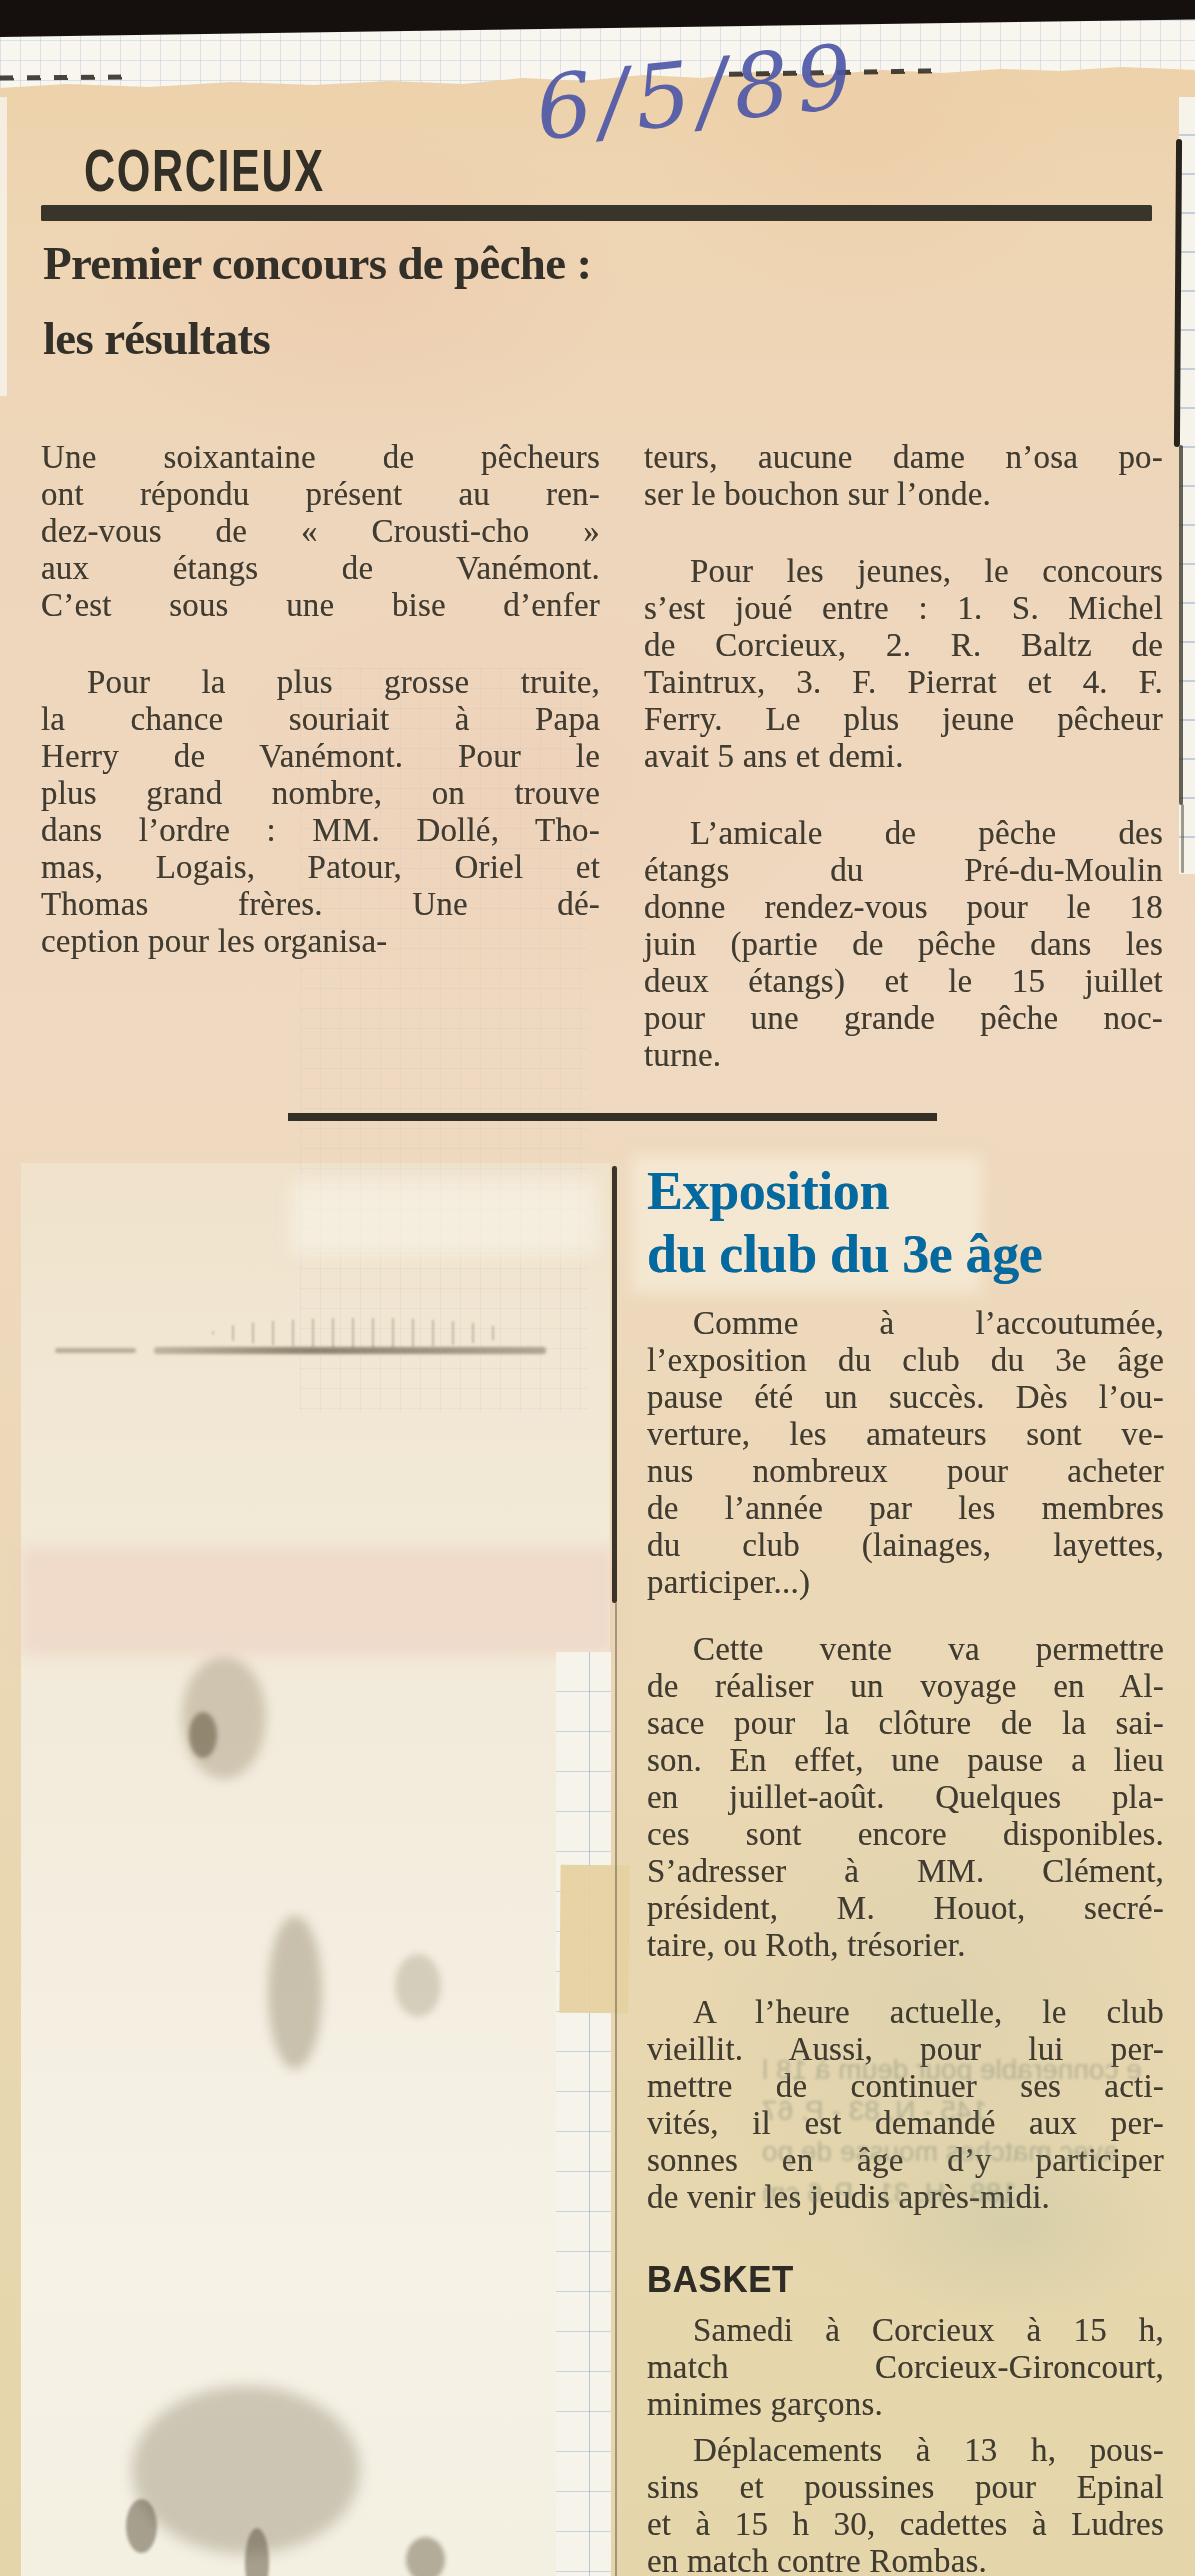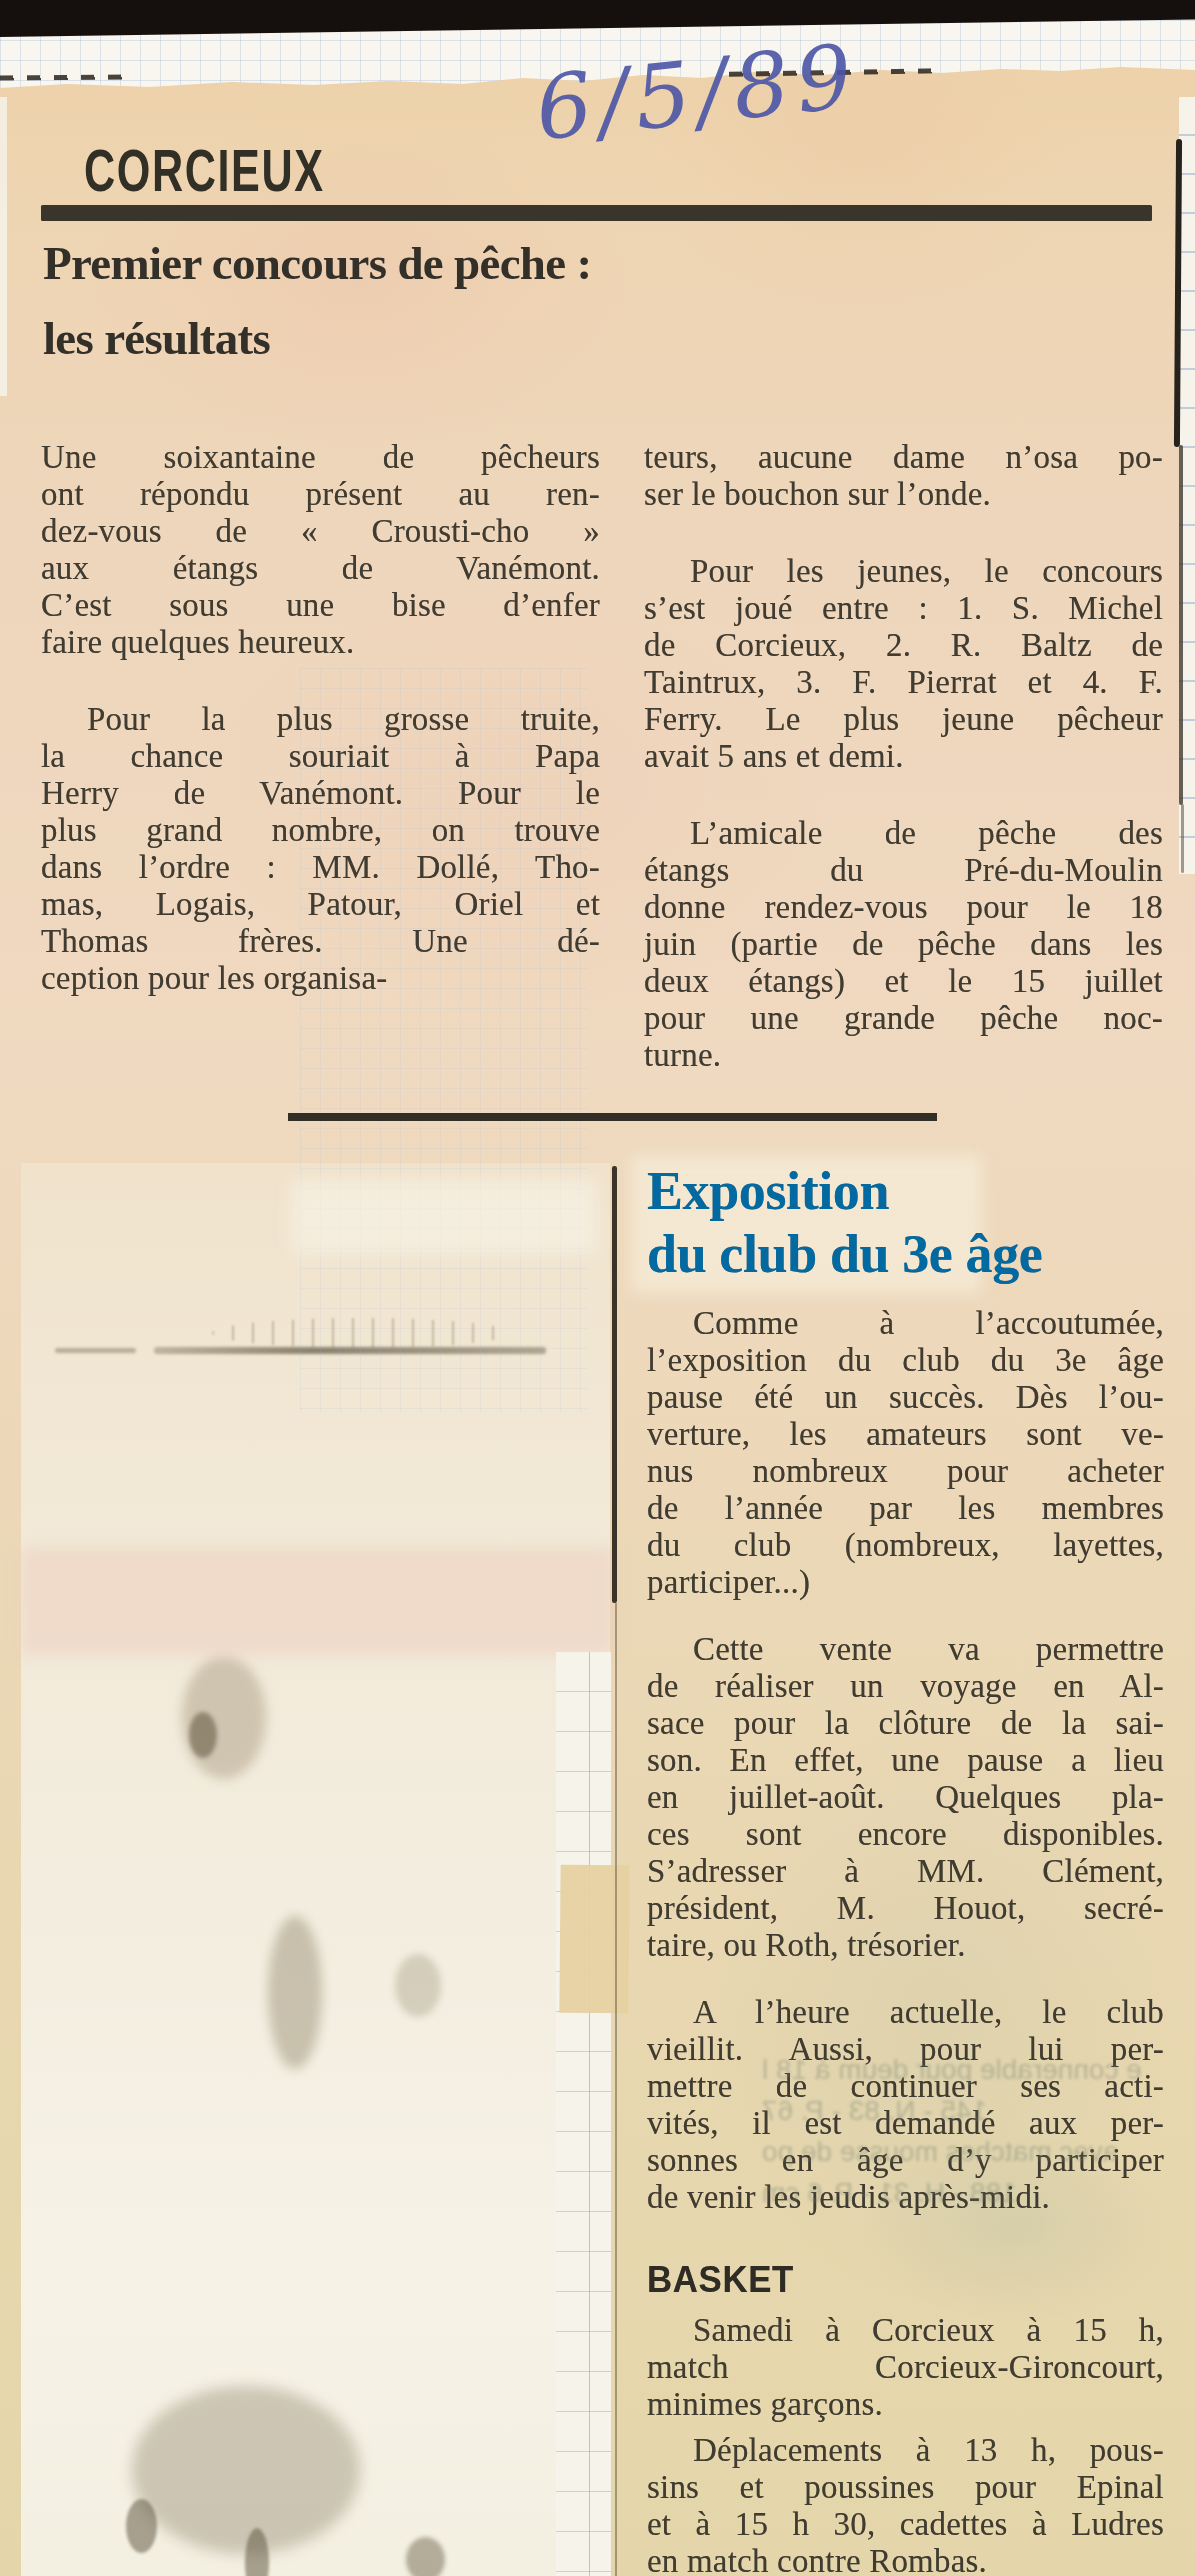--- a/index.html
+++ b/index.html
@@ -168,21 +168,20 @@
     <div>les résultats</div>
   </div>
 
   <div class="abs textcol col1">
       <div class="para">
         <div class="line">Une soixantaine de pêcheurs</div>
         <div class="line">ont répondu présent au ren-</div>
         <div class="line">dez-vous de « Crousti-cho »</div>
         <div class="line">aux étangs de Vanémont.</div>
         <div class="line">C’est sous une bise d’enfer</div>
-        <div class="line final">faire quelques heureux.</div>
       </div>
       <div class="para indent">
         <div class="line">Pour la plus grosse truite,</div>
         <div class="line">la chance souriait à Papa</div>
         <div class="line">Herry de Vanémont. Pour le</div>
         <div class="line">plus grand nombre, on trouve</div>
         <div class="line">dans l’ordre : MM. Dollé, Tho-</div>
         <div class="line">mas, Logais, Patour, Oriel et</div>
         <div class="line">Thomas frères. Une dé-</div>
         <div class="line final">ception pour les organisa-</div>
@@ -223,21 +222,21 @@
       <div>du club du 3e âge</div>
     </div>
     <div class="textflow">
         <div class="para indent">
           <div class="line">Comme à l’accoutumée,</div>
           <div class="line">l’exposition du club du 3e âge</div>
           <div class="line">pause été un succès. Dès l’ou-</div>
           <div class="line">verture, les amateurs sont ve-</div>
           <div class="line">nus nombreux pour acheter</div>
           <div class="line">de l’année par les membres</div>
-          <div class="line">du club (nombreux, layettes,</div>
+          <div class="line">du club (lainages, layettes,</div>
           <div class="line final">participer...)</div>
         </div>
         <div class="para indent">
           <div class="line">Cette vente va permettre</div>
           <div class="line">de réaliser un voyage en Al-</div>
           <div class="line">sace pour la clôture de la sai-</div>
           <div class="line">son. En effet, une pause a lieu</div>
           <div class="line">en juillet-août. Quelques pla-</div>
           <div class="line">ces sont encore disponibles.</div>
           <div class="line">S’adresser à MM. Clément,</div>

